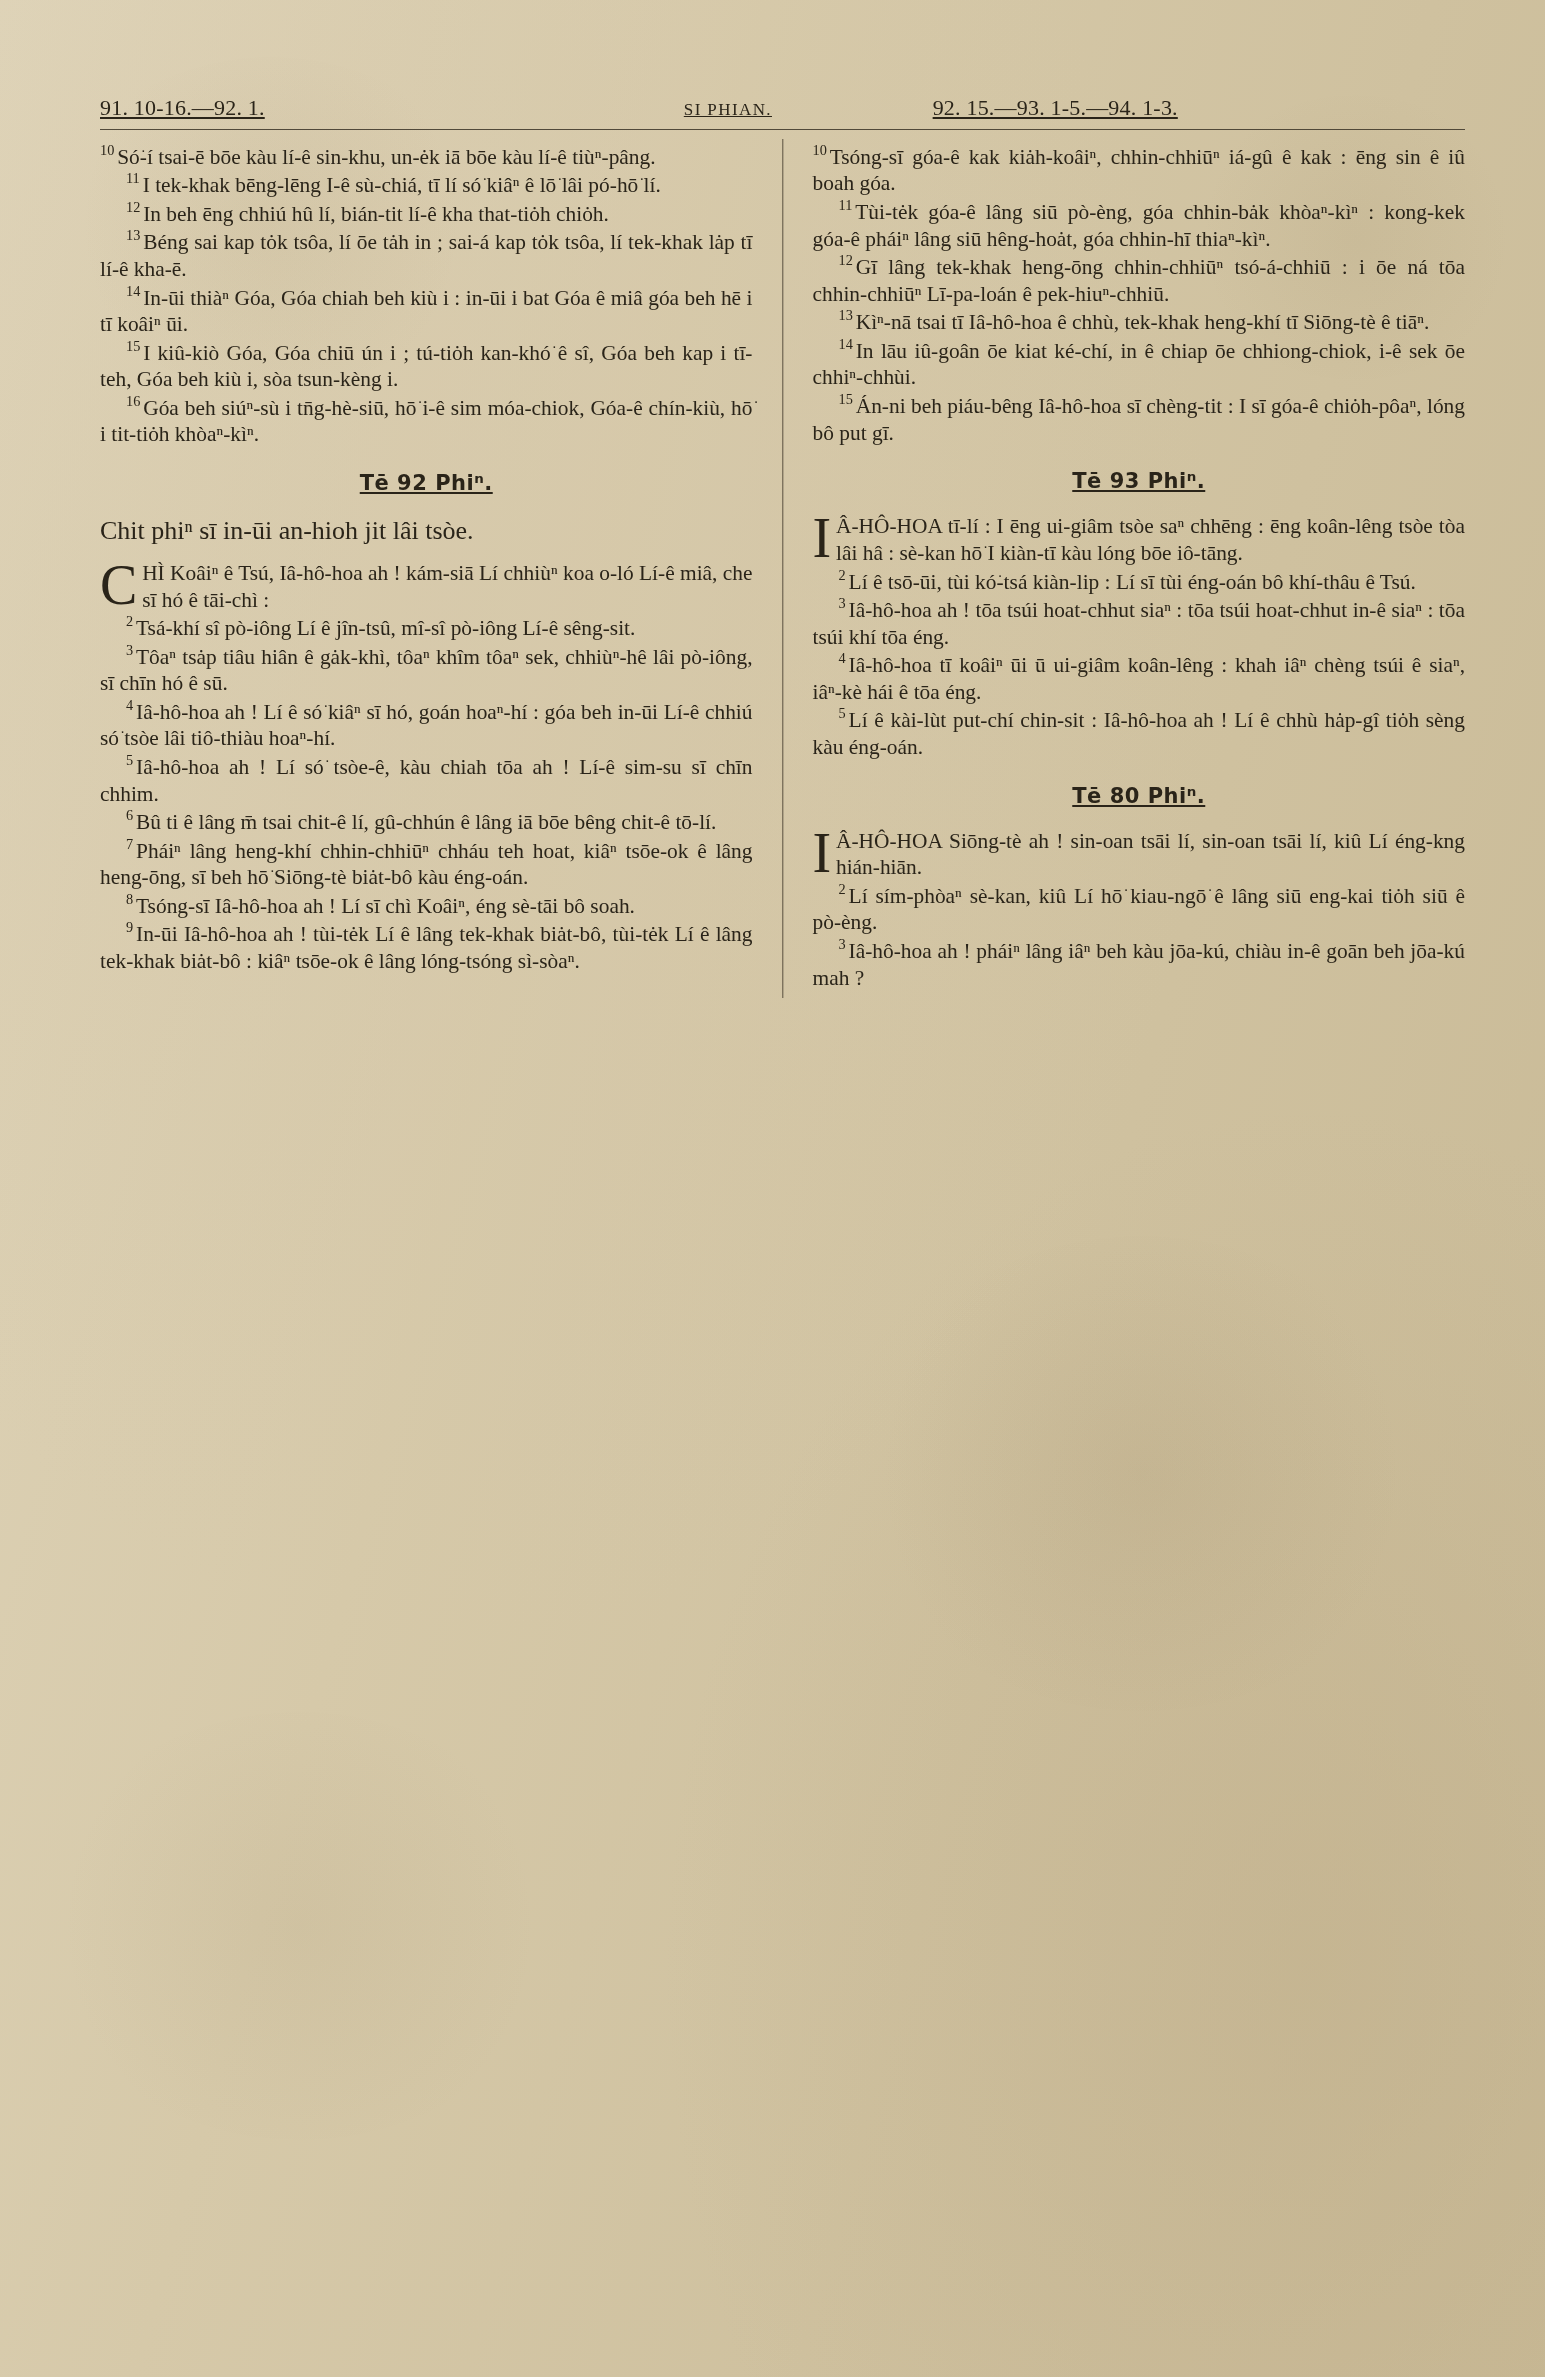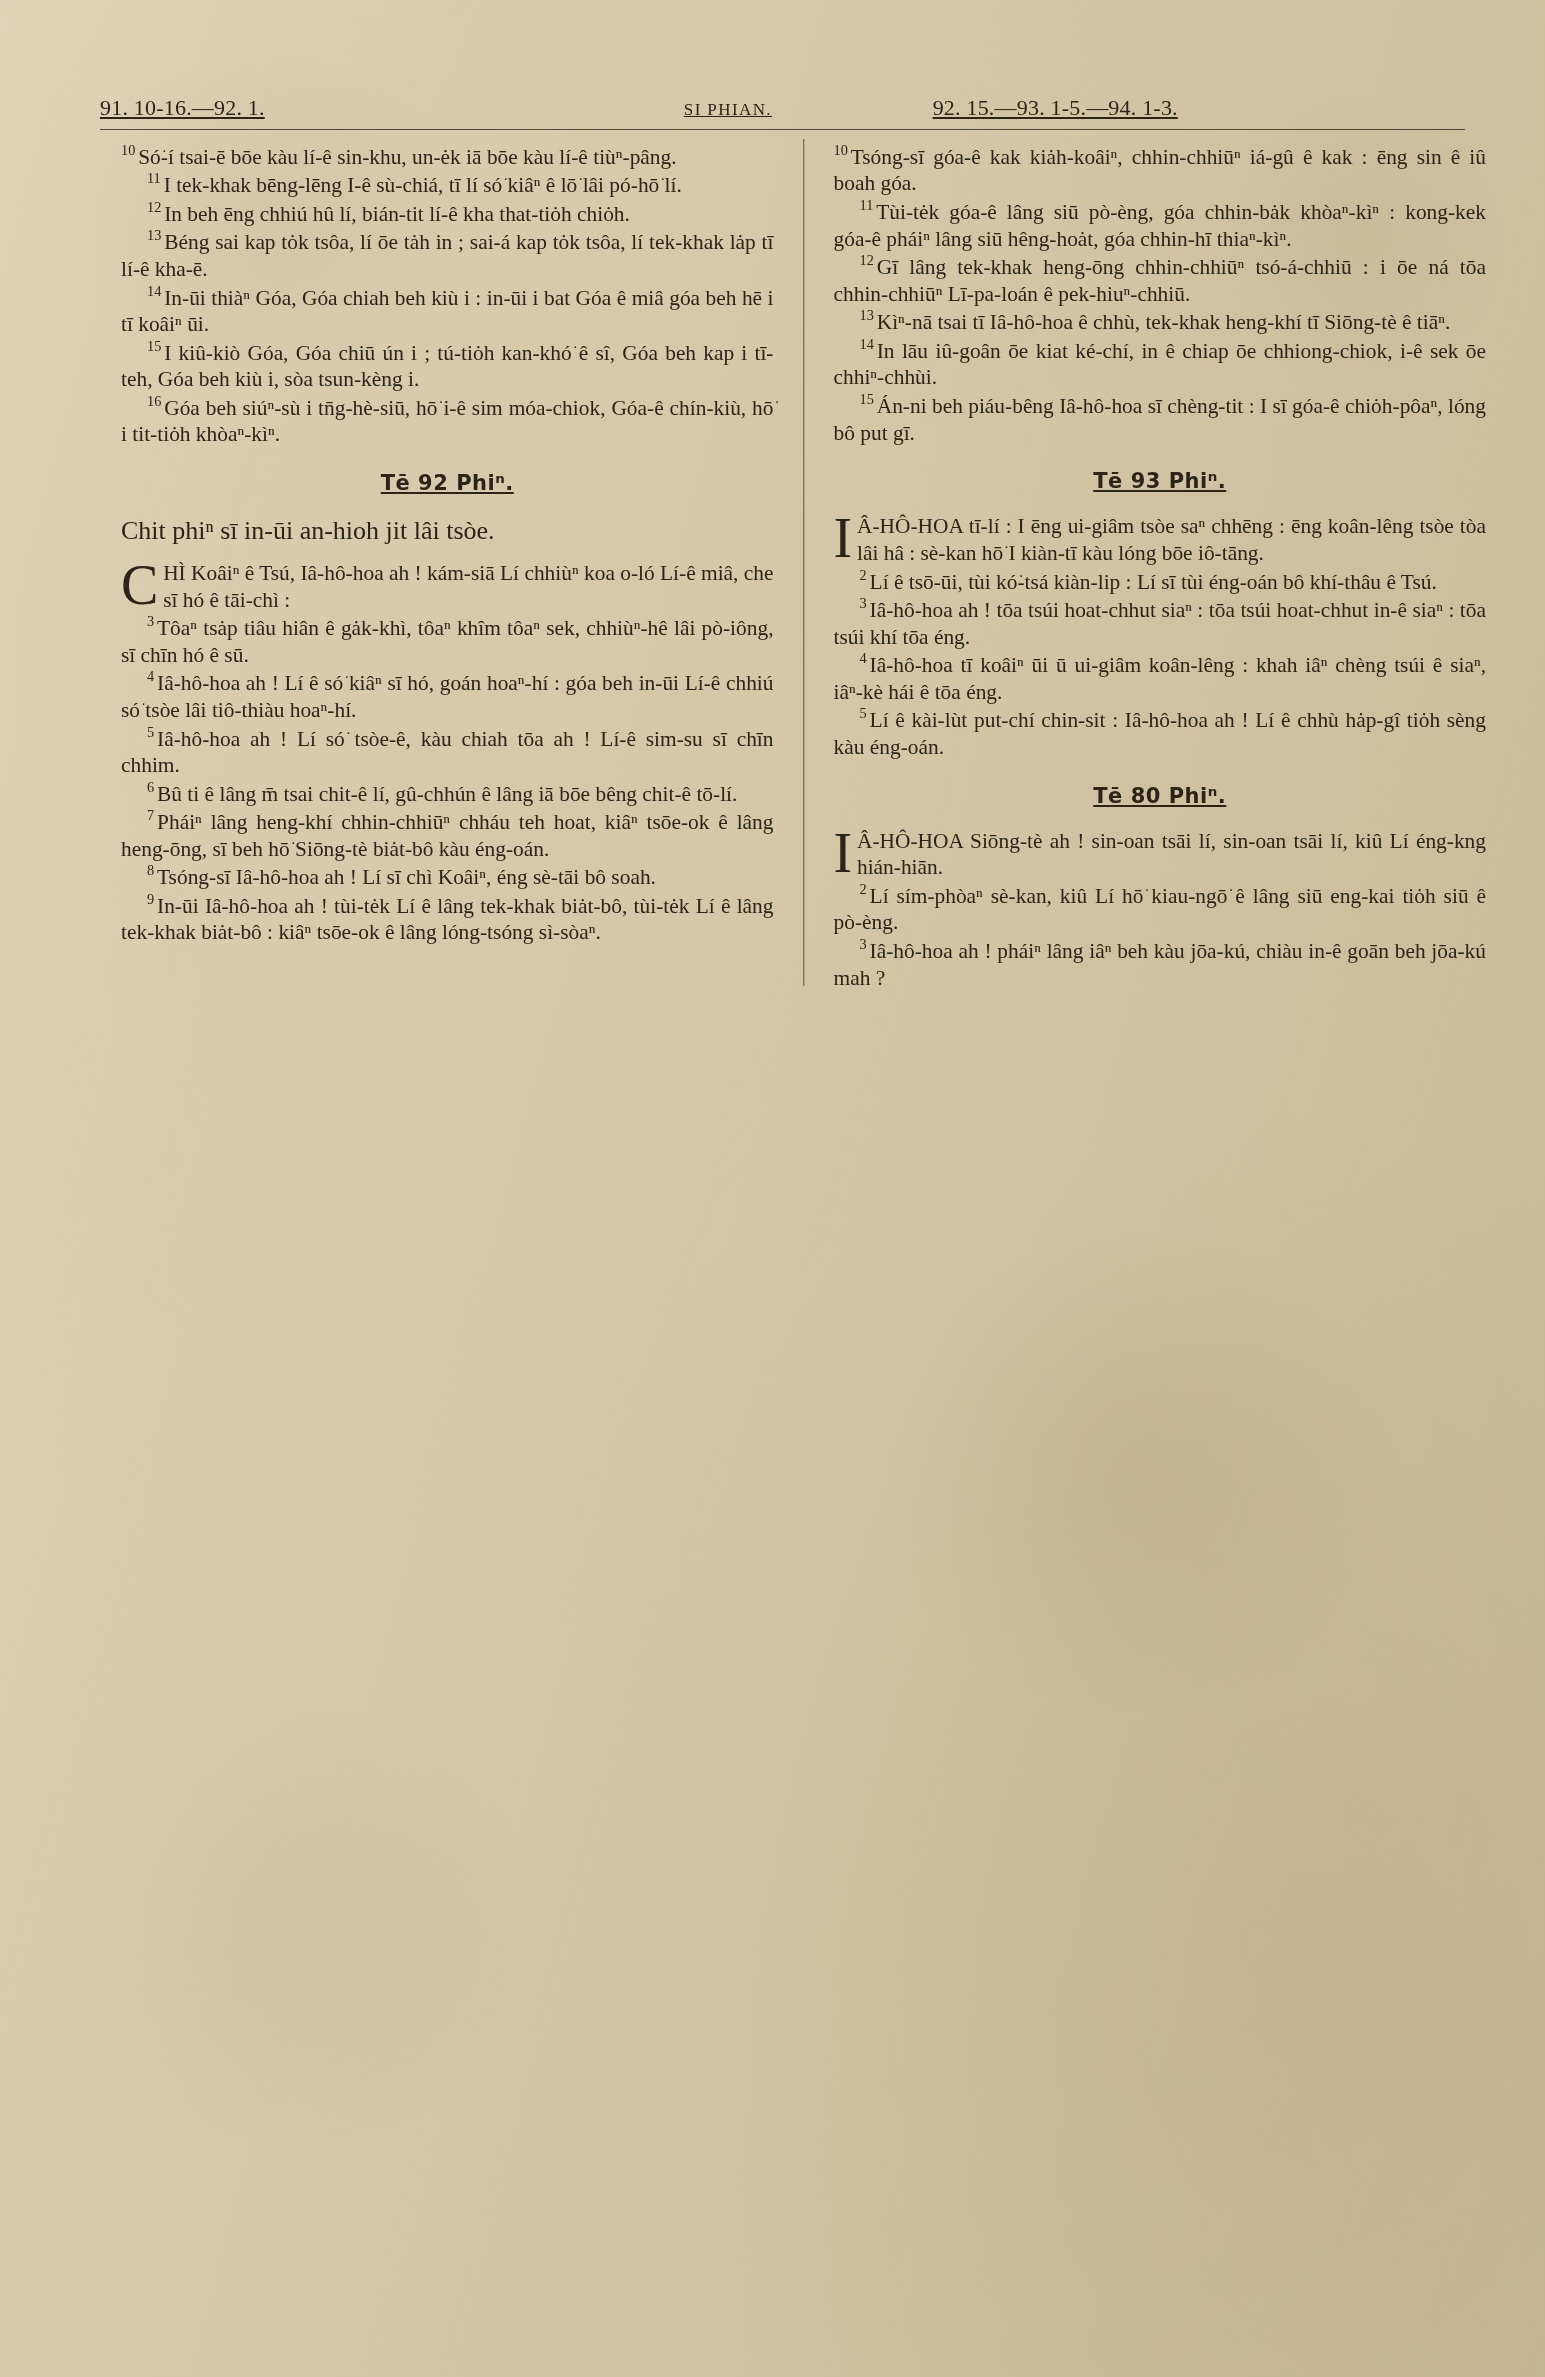--- a/index.html
+++ b/index.html
@@ -58,21 +58,20 @@
     margin: 4.8px 0 12.4px 0;
     width: 100%;
     opacity: 0.85;
   }
 
   
   .columns {
     position: relative;
     display: flex;
     width: 100%;
-    margin-left: 21px;
   }
   .col {
     width: 48%;
     font-size: 21.4px;
     line-height: 1.245;
     text-align: justify;
     text-justify: inter-word;
     hyphens: none;
   }
   .col-left  { padding-right: 2.2%; }
@@ -177,20 +176,23 @@
 
         <div class="psalm-head">Tē 92 Phiⁿ.</div>
 
         <p class="superscription">Chit phiⁿ sī in-ūi an-hioh jit lâi tsòe.</p>
 
         <p class="dropcap-para">
           <span class="dropcap">C</span><span>HÌ Koâiⁿ ê Tsú, Iâ-hô-hoa ah ! kám-siā Lí chhiùⁿ koa o-ló Lí-ê miâ, che sī hó ê tāi-chì :</span>
         </p>
 
         <p class="v">
+          <span class="vn">2</span><span>Tsá-khí sî pò-iông Lí ê jîn-tsû, mî-sî pò-iông Lí-ê sêng-sit.</span>
+        </p>
+        <p class="v">
           <span class="vn">3</span><span>Tôaⁿ tsȧp tiâu hiân ê gȧk-khì, tôaⁿ khîm tôaⁿ sek, chhiùⁿ-hê lâi pò-iông, sī chīn hó ê sū.</span>
         </p>
         <p class="v">
           <span class="vn">4</span><span>Iâ-hô-hoa ah ! Lí ê só͘ kiâⁿ sī hó, goán hoaⁿ-hí : góa beh in-ūi Lí-ê chhiú só͘ tsòe lâi tiô-thiàu hoaⁿ-hí.</span>
         </p>
         <p class="v">
           <span class="vn">5</span><span>Iâ-hô-hoa ah ! Lí só͘ tsòe-ê, kàu chiah tōa ah ! Lí-ê sim-su sī chīn chhim.</span>
         </p>
         <p class="v">
           <span class="vn">6</span><span>Bû ti ê lâng m̄ tsai chit-ê lí, gû-chhún ê lâng iā bōe bêng chit-ê tō-lí.</span>

